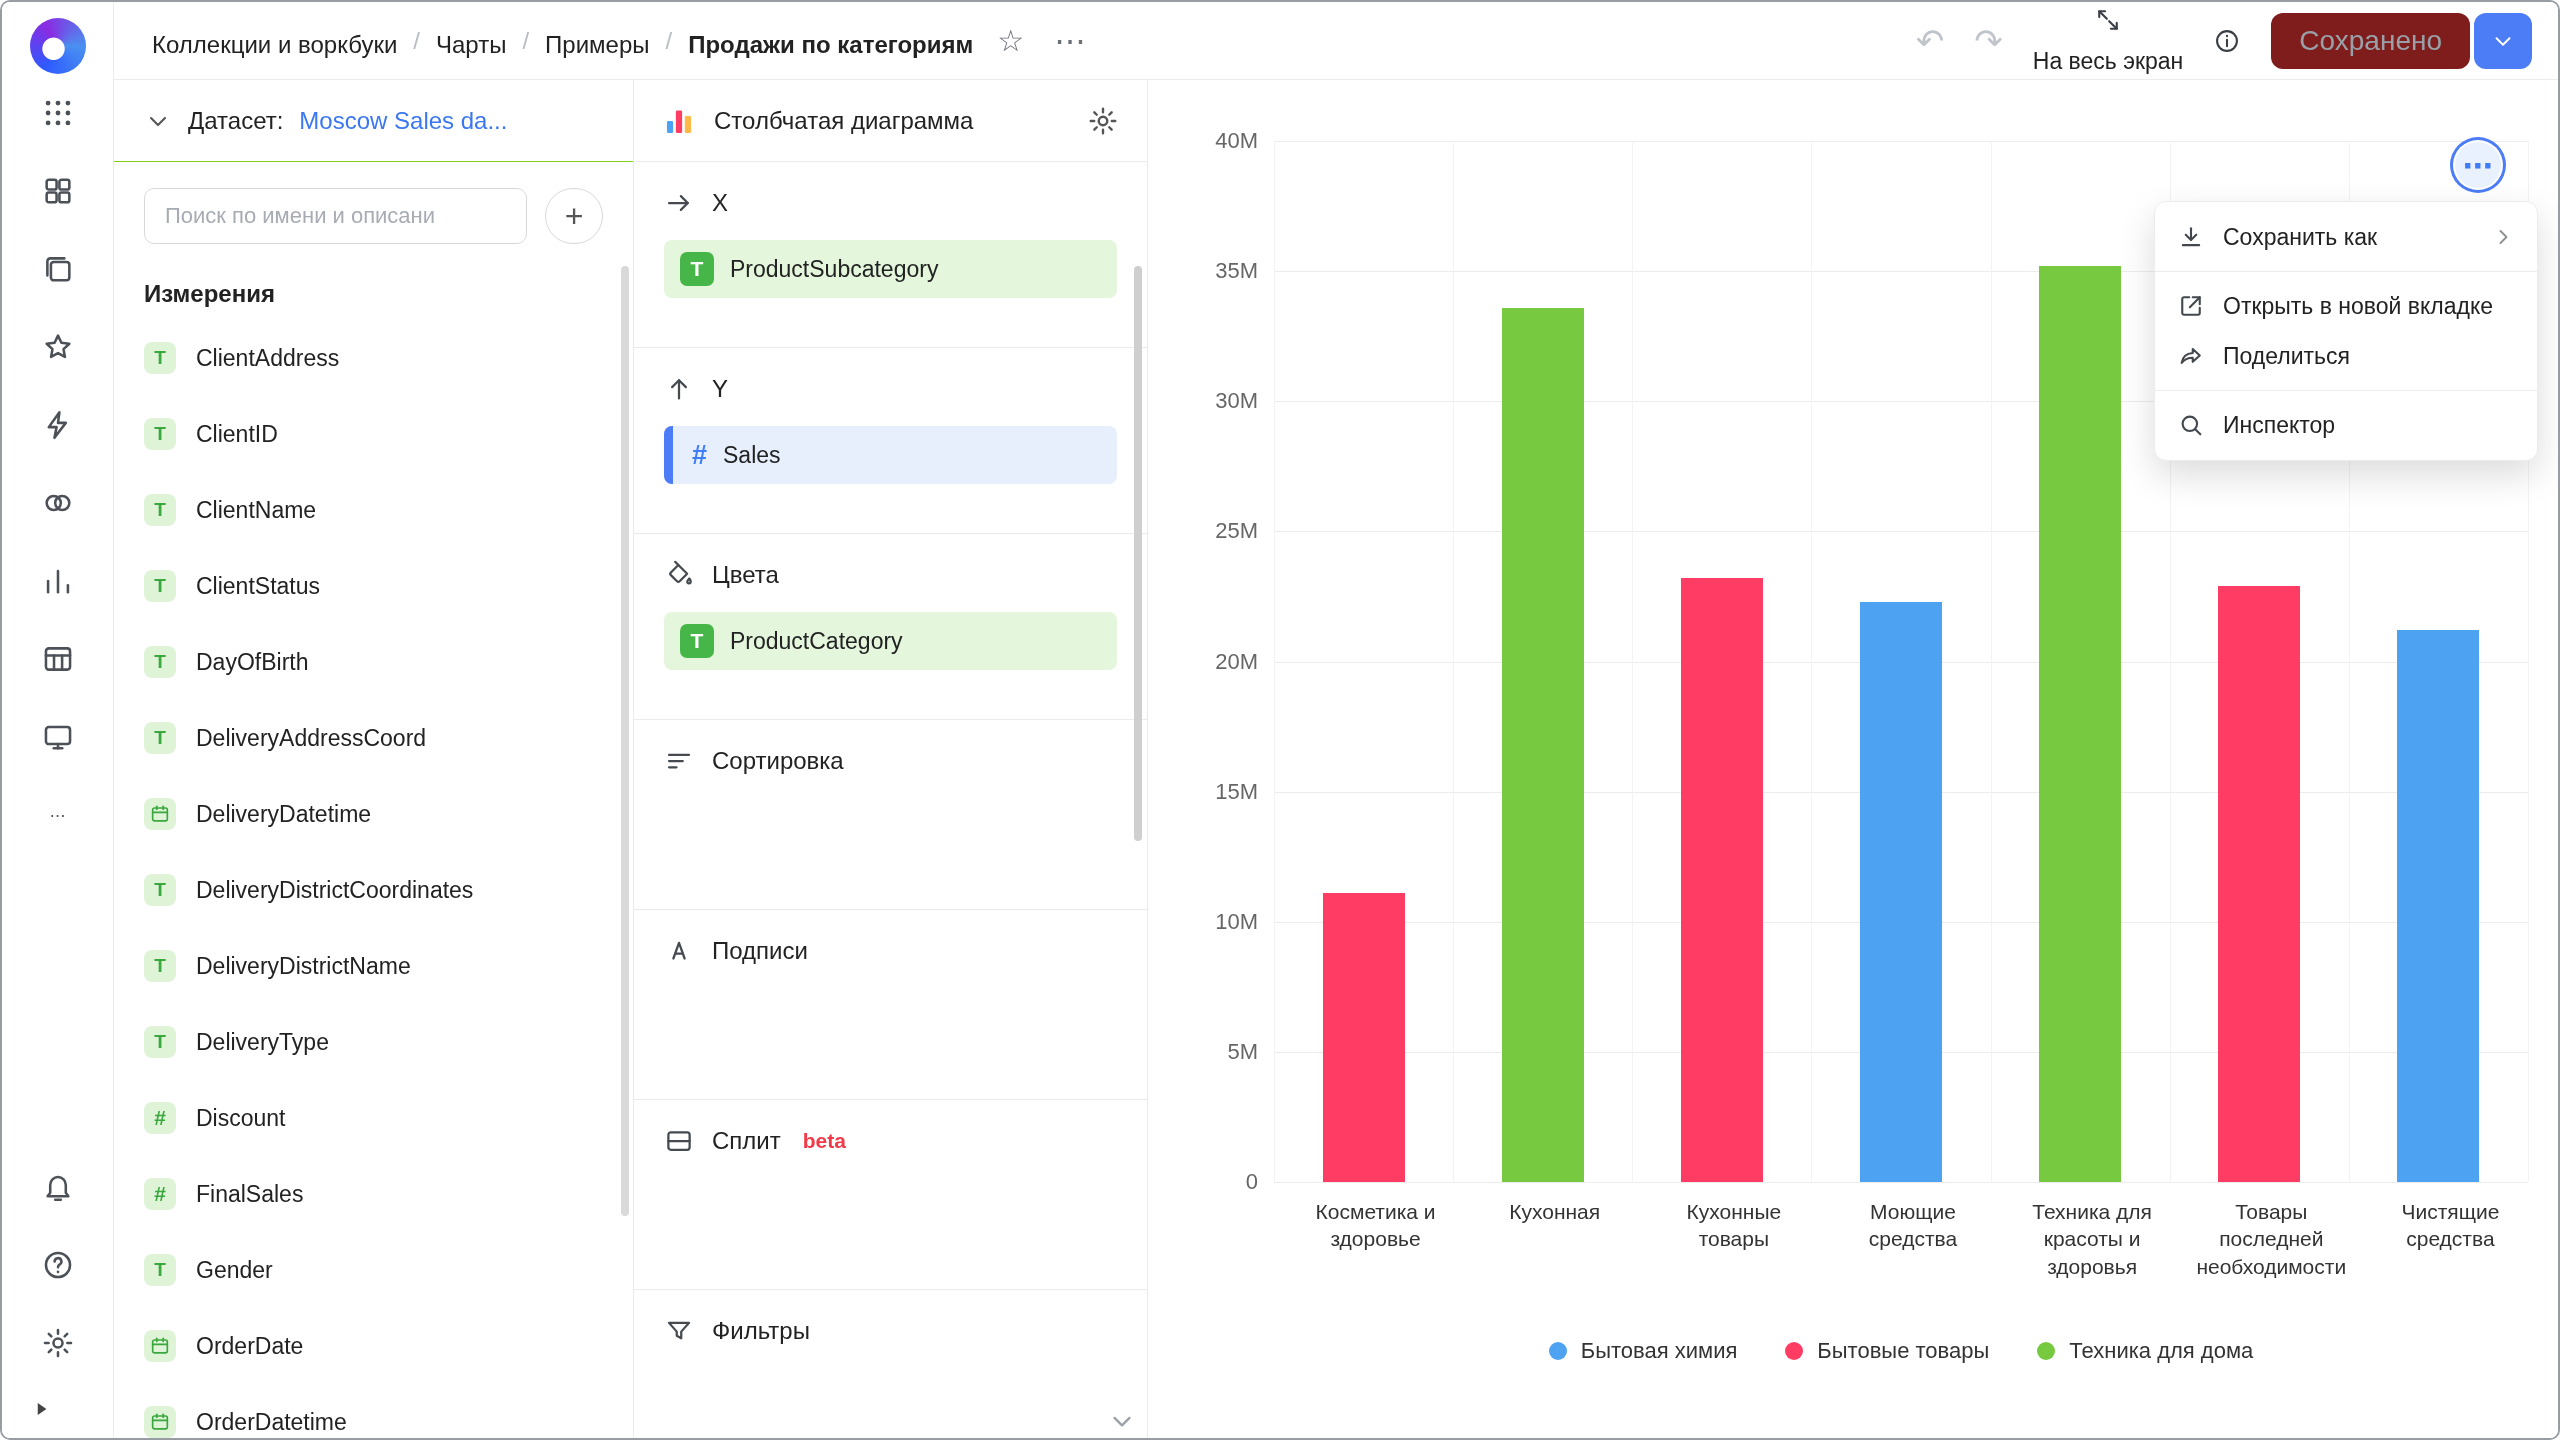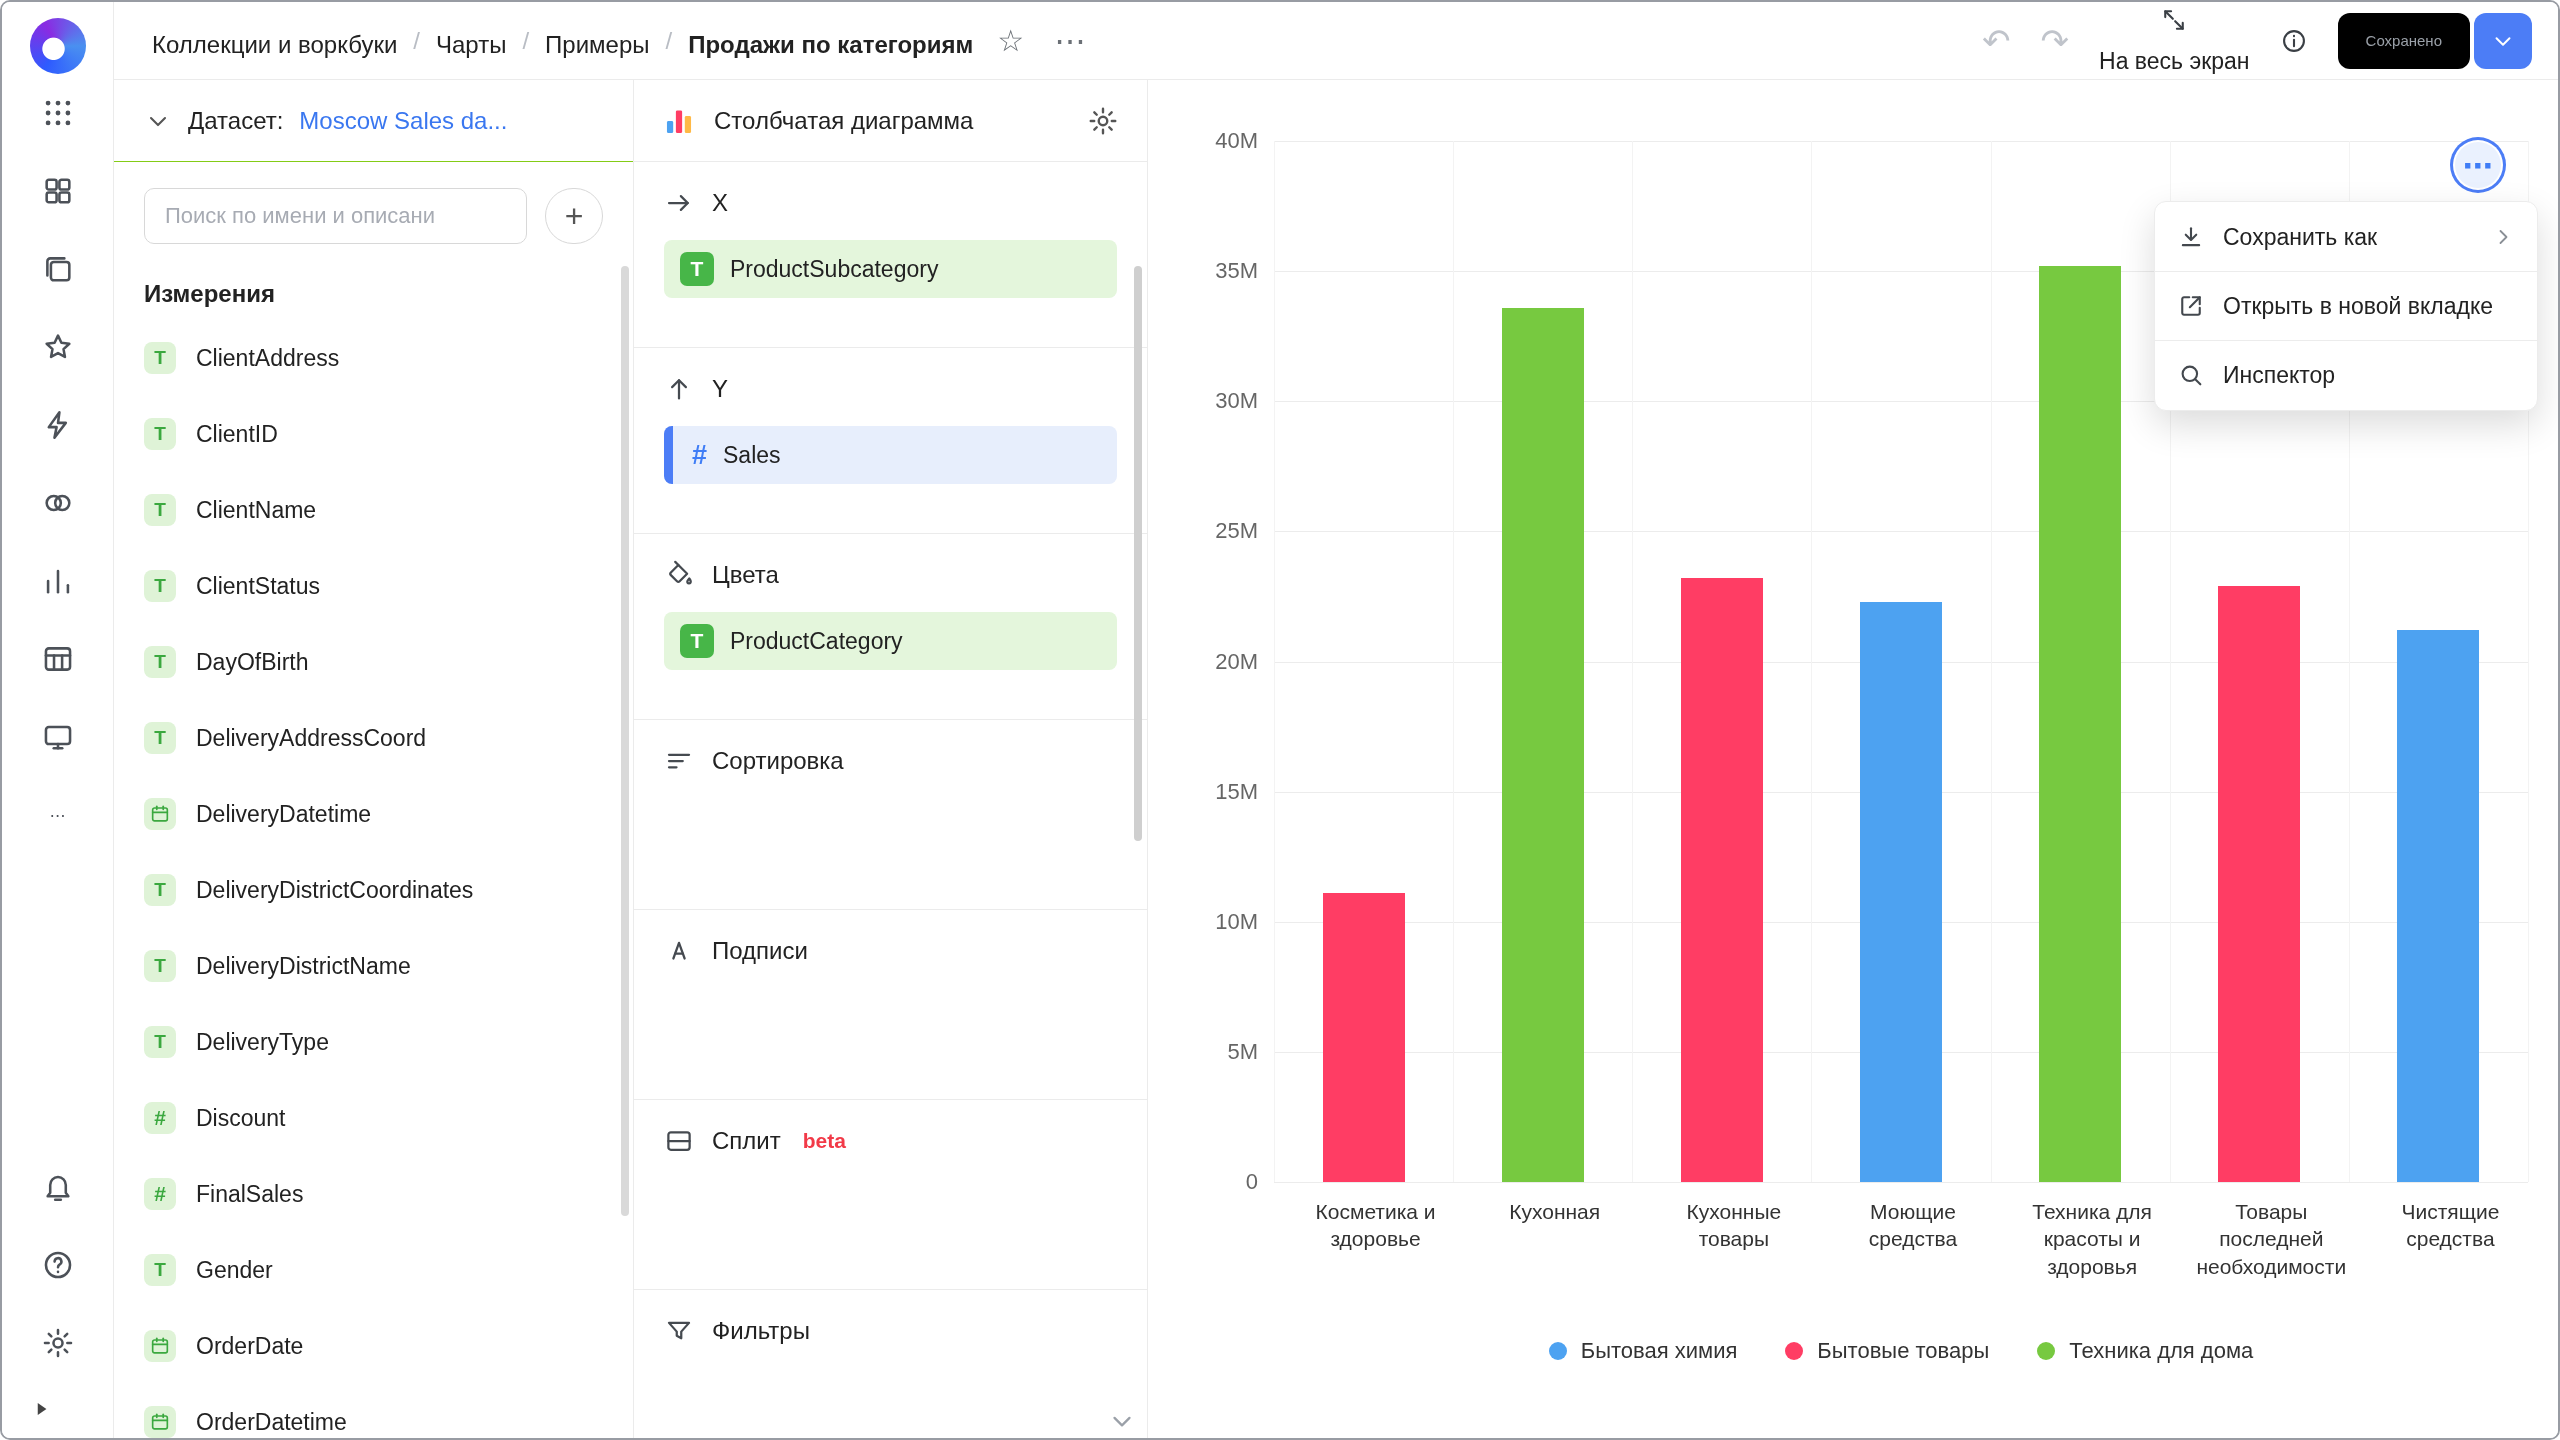--- a/index.html
+++ b/index.html
@@ -29,22 +29,22 @@
   .crumb { color:#222; cursor:pointer;margin-top:8px; }
   .crumb.current { font-weight:700; }
   .crumb-sep { color:#b9bdc4; }
   .top-star { margin-left:24px; font-size:30px; color:#6b7076; }
   .top-dots { margin-left:30px; font-size:32px; color:#6b7076; letter-spacing:3px; }
   .top-right { margin-left:auto; display:flex; align-items:center; gap:30px; }
   .undo-redo { font-size:34px; color:#c0c4cb; line-height:1; }
   .fullscreen { display:flex; align-items:center; gap:14px; font-size:23px; color:#222;flex-direction:column; }
   .fs-icon, .info-ic { width:28px; height:28px; color:#3a3f45; }
   .save-split { display:flex; gap:4px; }
-  .save-main { height:56px; padding:0 28px; display:flex; align-items:center; background:#000000; color:#9aa0a8;
-               font-size:15px; border-radius:12px; }
+  .save-main { height:56px; padding:0 28px; display:flex; align-items:center; background:#7f1d1d; color:#9aa0a8;
+               font-size:28px; border-radius:12px; }
   .save-dd { width:58px; height:56px; background:#4C7DF6; border-radius:12px; display:flex; align-items:center; justify-content:center; color:#fff; }
   .save-dd .icon { width:26px; height:26px; }
 
   
   .ds-panel { position:absolute; left:112px; top:78px; bottom:0; width:520px; border-right:1px solid #ebebeb; overflow:hidden; background:#fff; }
   .ds-header { height:82px; border-bottom:1px solid #84cc16; display:flex; align-items:center; gap:16px; padding:0 30px; }
   .ds-chevron { width:28px; height:28px; color:#555; }
   .ds-label { font-size:24px; color:#222; }
   .ds-link { font-size:24px; color:#3A77F0; overflow:hidden; text-overflow:ellipsis; white-space:nowrap; cursor:pointer; }
   .search-row { display:flex; gap:18px; margin:26px 30px 0; }
@@ -558,20 +558,28 @@
         <div class="menu-item">
           <span class="icon m-icon">
             <svg viewBox="0 0 24 24" fill="none" stroke="currentColor" stroke-width="1.8" stroke-linecap="round" stroke-linejoin="round">
               <path d="M13.5 4.5h6v6"></path>
               <path d="M19.5 4.5L11 13"></path>
               <path d="M19.5 13.5V18a1.5 1.5 0 0 1-1.5 1.5H6A1.5 1.5 0 0 1 4.5 18V6A1.5 1.5 0 0 1 6 4.5h4.5"></path>
             </svg>
           </span>
           <span class="menu-label">Открыть в новой вкладке</span>
         </div>
+        <div class="menu-item">
+          <span class="icon m-icon">
+            <svg viewBox="0 0 24 24" fill="none" stroke="currentColor" stroke-width="1.8" stroke-linecap="round" stroke-linejoin="round">
+              <path d="M13.5 6l6 5.5-6 5.5v-3.5C9 13.5 6 15.2 4 18c.7-5.2 3.7-8.2 9.5-8.6z"></path>
+            </svg>
+          </span>
+          <span class="menu-label">Поделиться</span>
+        </div>
         <div class="menu-divider"></div>
         <div class="menu-item">
           <span class="icon m-icon">
             <svg viewBox="0 0 24 24" fill="none" stroke="currentColor" stroke-width="1.8" stroke-linecap="round" stroke-linejoin="round">
               <circle cx="11" cy="11" r="6.2"></circle>
               <path d="M15.6 15.6L20 20"></path>
             </svg>
           </span>
           <span class="menu-label">Инспектор</span>
         </div>

